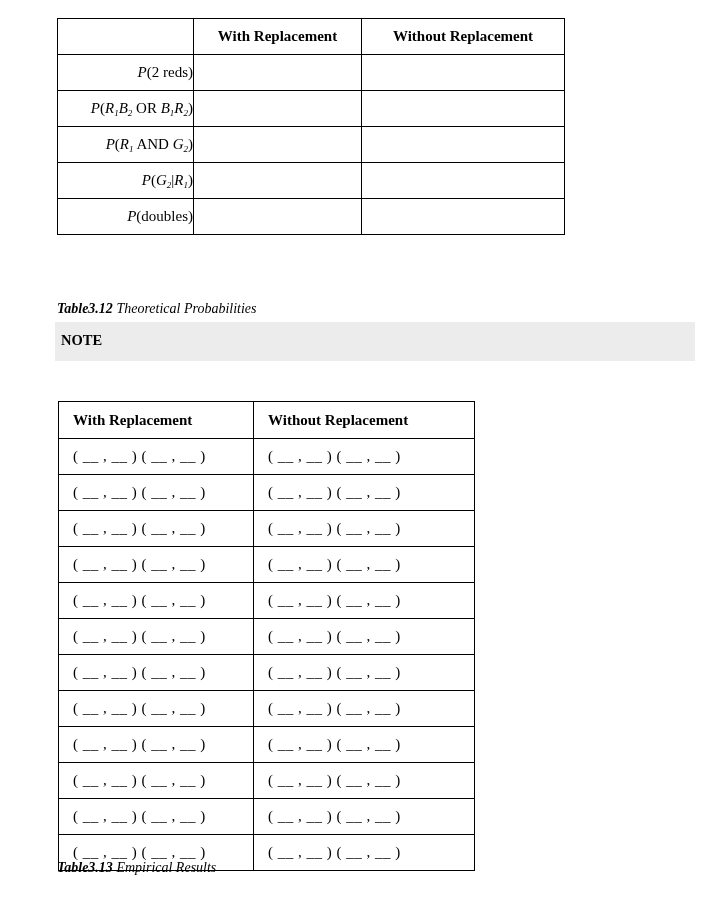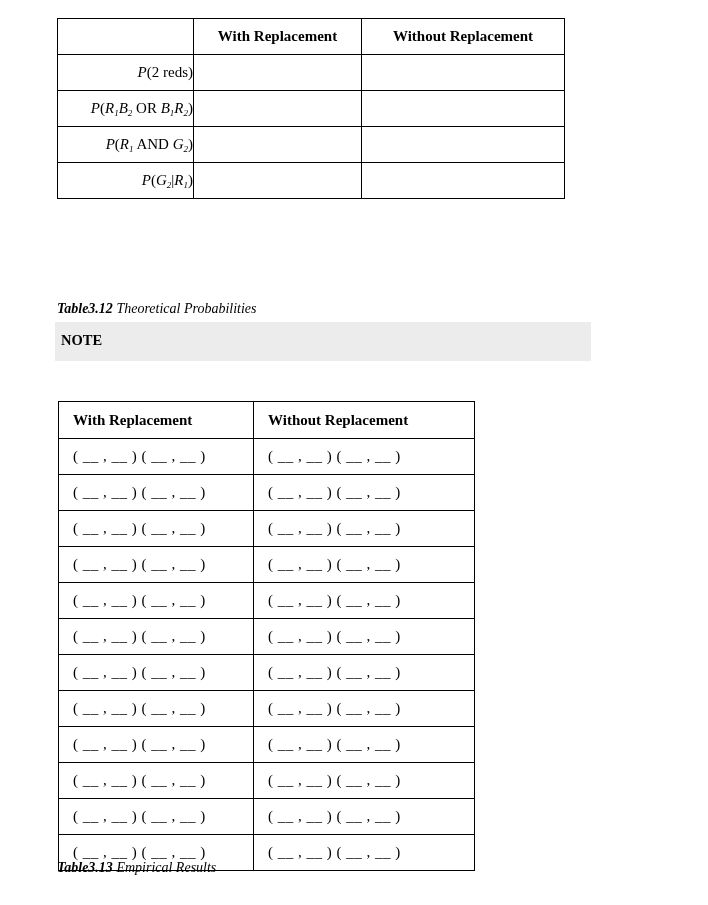--- a/index.html
+++ b/index.html
@@ -70,21 +70,21 @@
     font-weight: bold;
   }
   .caption-theo { left: 57px; top: 301px; }
   .caption-emp  { left: 57px; top: 860px; }
 
   
   .note-box {
     position: absolute;
     left: 55px;
     top: 322px;
-    width: 536px;
+    width: 640px;
     background: #ececec;
     padding: 8px 3px 9px 6px;
     box-sizing: border-box;
     font-size: 14.5px;
     line-height: 1.45;
   }
   .note-title {
     font-weight: bold;
     font-size: 14.5px;
     display: block;
@@ -170,20 +170,27 @@
       <td></td>
       <td></td>
     </tr>
     <tr>
       <td>
         <span class="prob-label"><i>P</i>(<i>G</i><sub>2</sub>|<i>R</i><sub>1</sub>)</span>
       </td>
       <td></td>
       <td></td>
     </tr>
+    <tr>
+      <td>
+        <span class="prob-label"><i>P</i>(doubles)</span>
+      </td>
+      <td></td>
+      <td></td>
+    </tr>
   </tbody>
 </table>
 
 <div class="caption caption-theo">
   <span class="cap-num">Table3.12</span><span> Theoretical Probabilities</span>
 </div>
 
 <div class="note-box">
   <span class="note-title">NOTE</span>
 </div>

